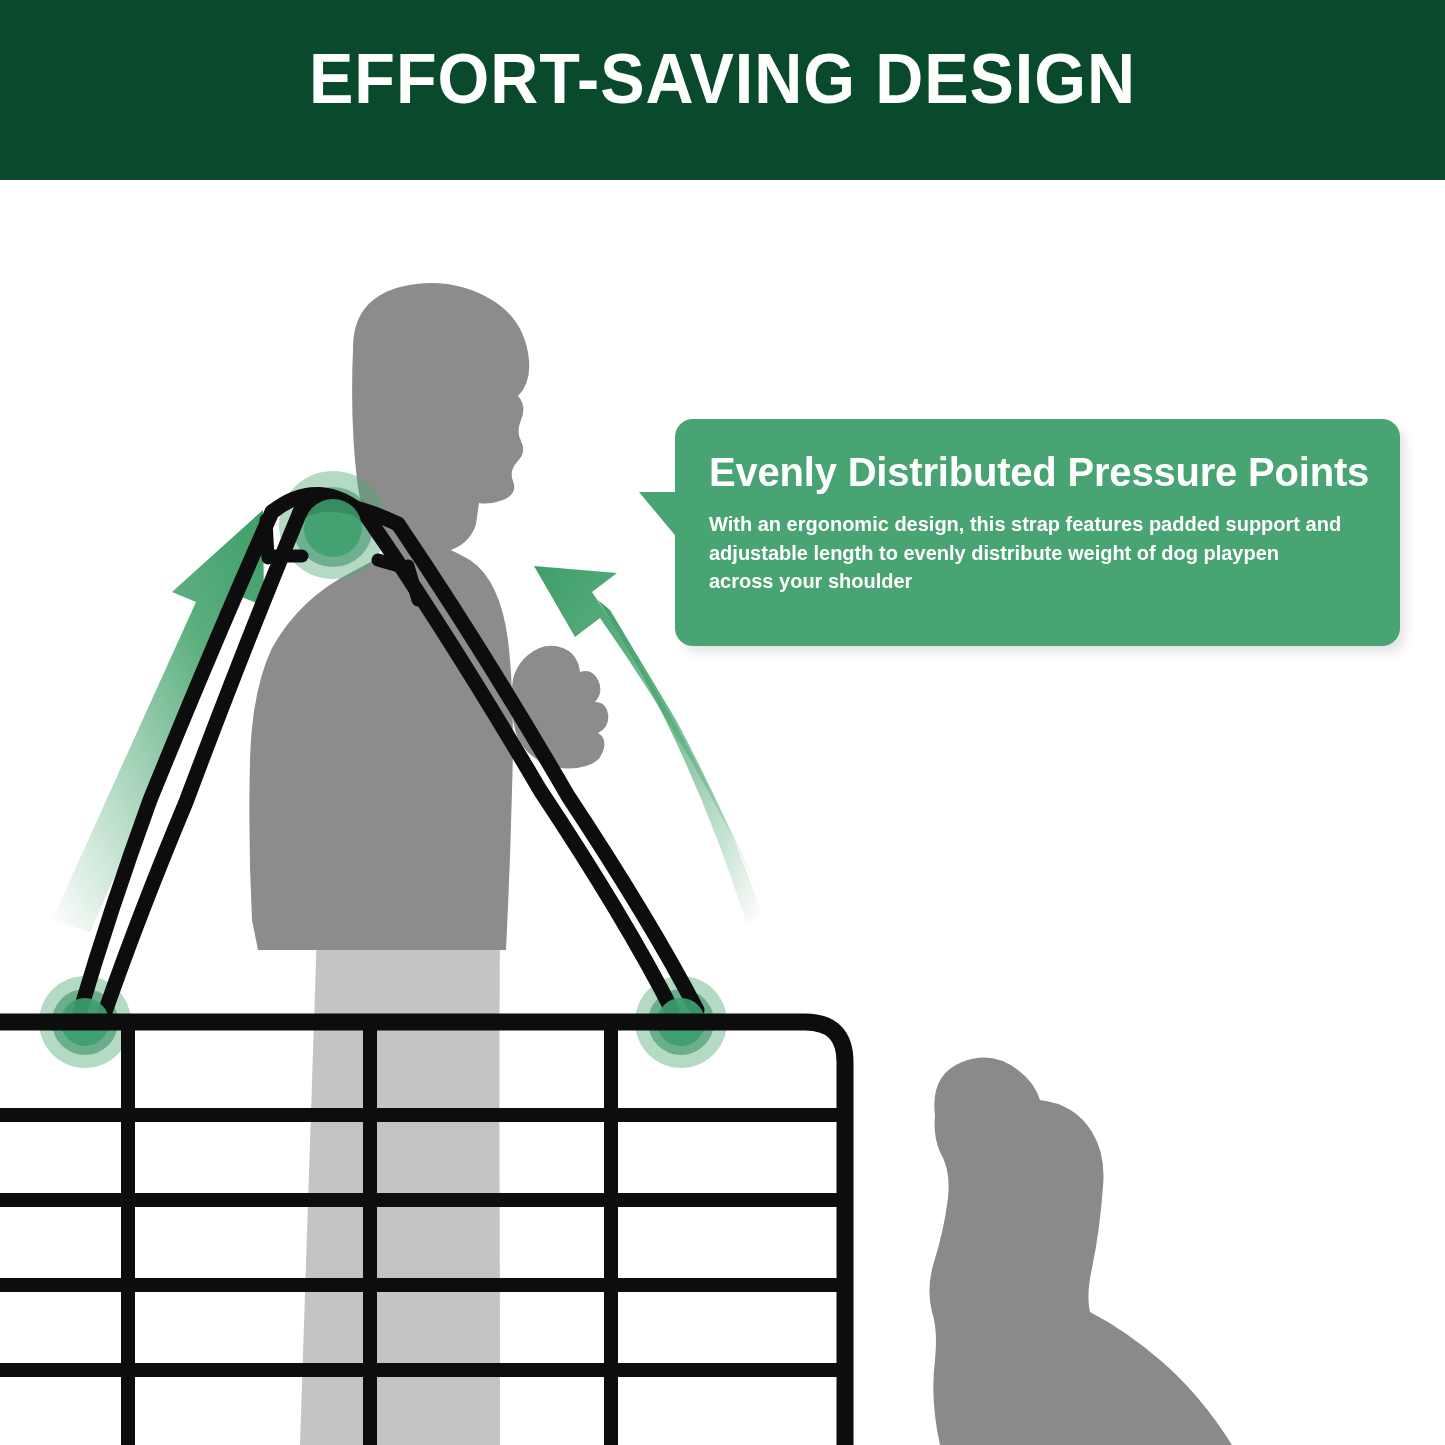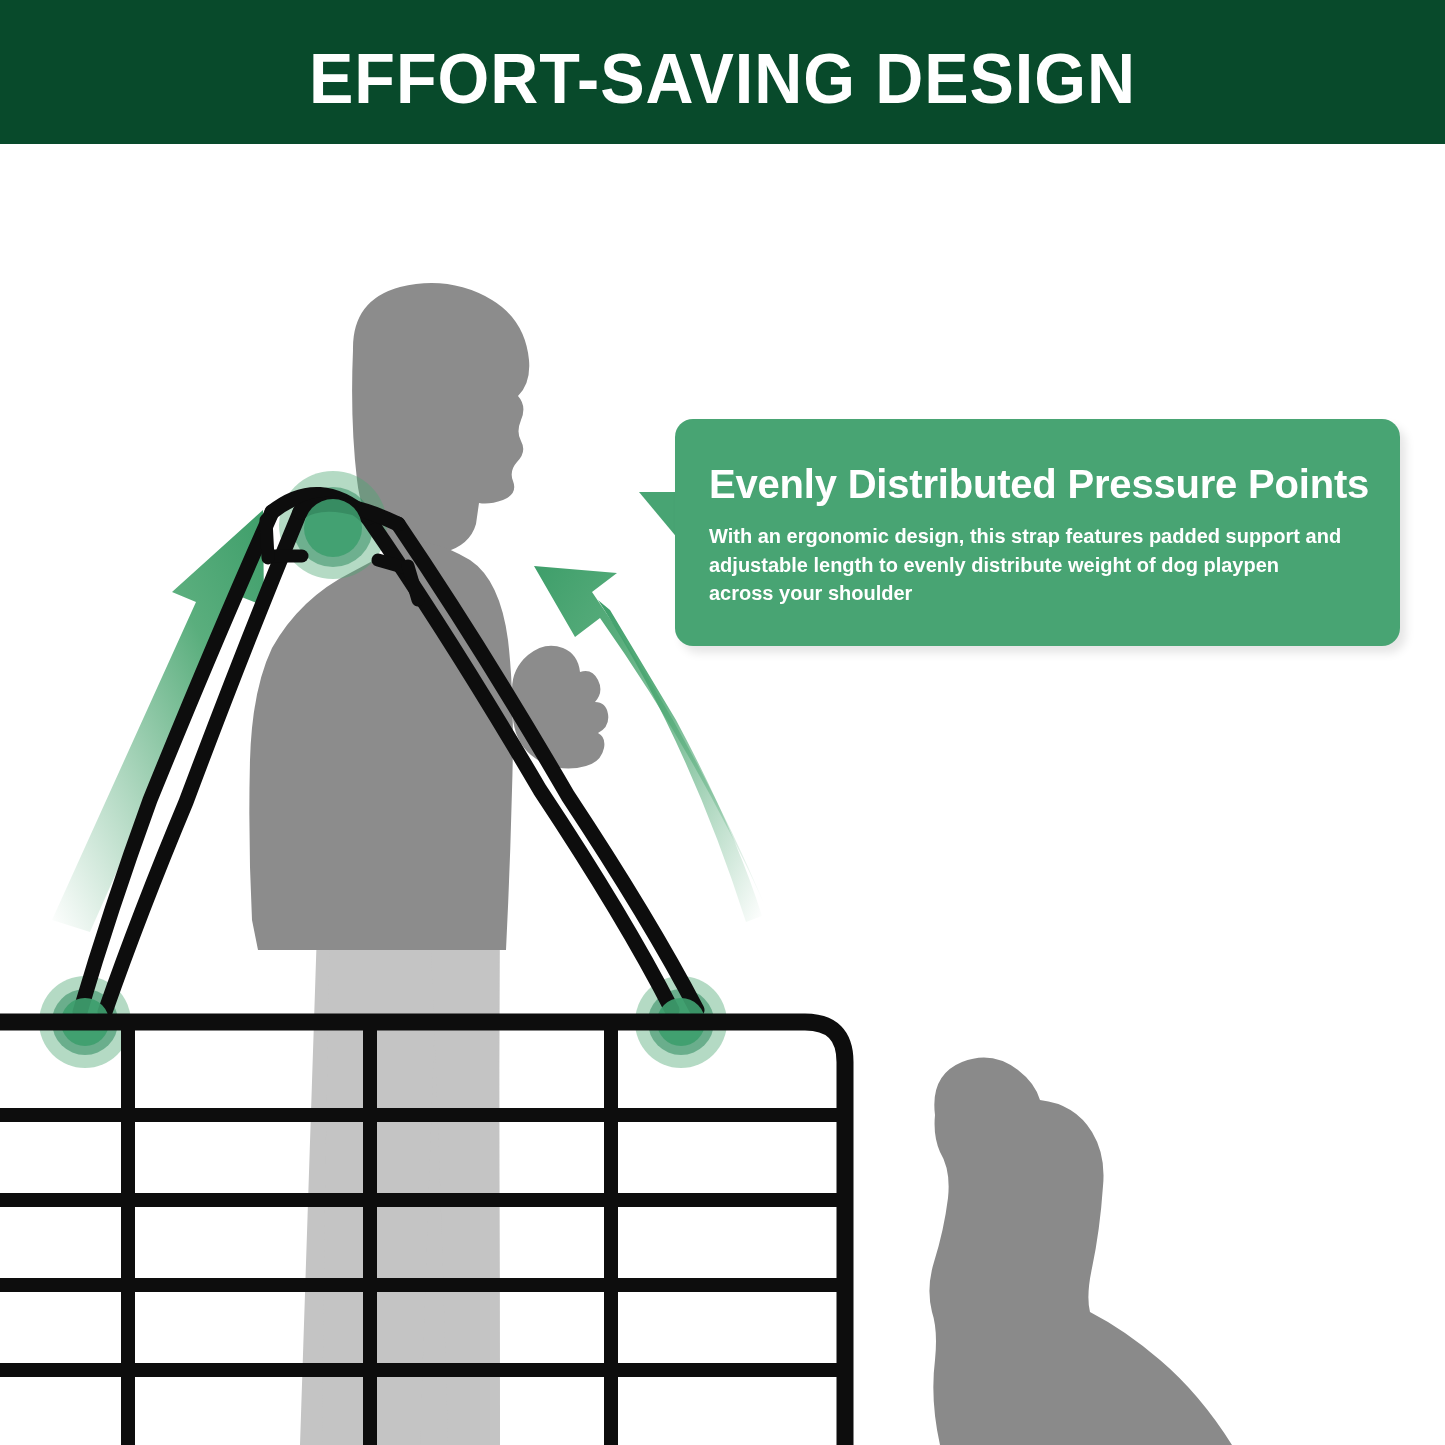--- a/index.html
+++ b/index.html
@@ -17,21 +17,21 @@
     background: #ffffff;
     overflow: hidden;
   }
 
   
   #header-banner {
     position: absolute;
     left: 0;
     top: 0;
     width: 1445px;
-    height: 144px;
+    height: 180px;
     background: #084A2B;
   }
   #header-title {
     position: absolute;
     left: 0;
     top: 0;
     width: 1445px;
     height: 157px;
     display: flex;
     align-items: center;
@@ -77,21 +77,21 @@
     border-top: 0px solid transparent;
     border-bottom: 48px solid transparent;
     border-right: 40px solid #48A473;
   }
   #callout-heading {
     color: #ffffff;
     font-family: "Liberation Sans", sans-serif;
     font-weight: bold;
     font-size: 40px;
     line-height: 1.06;
-    margin: 12px 0 17px 0;
+    margin: 0 0 17px 0;
     white-space: nowrap;
     letter-spacing: -0.2px;
   }
   #callout-body {
     color: #ffffff;
     font-family: "Liberation Sans", sans-serif;
     font-weight: bold;
     font-size: 20px;
     line-height: 1.42;
     margin: 0;

